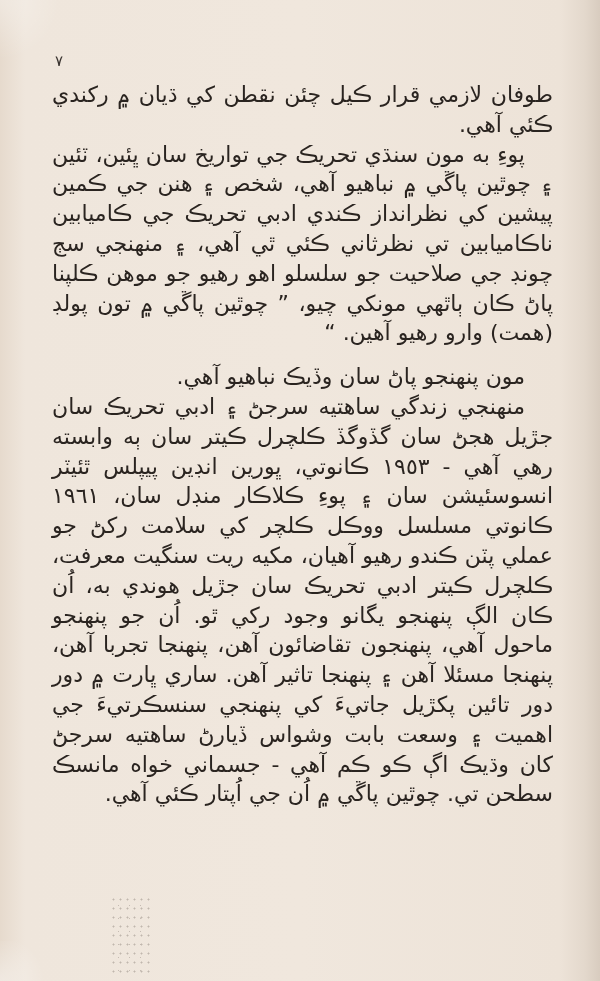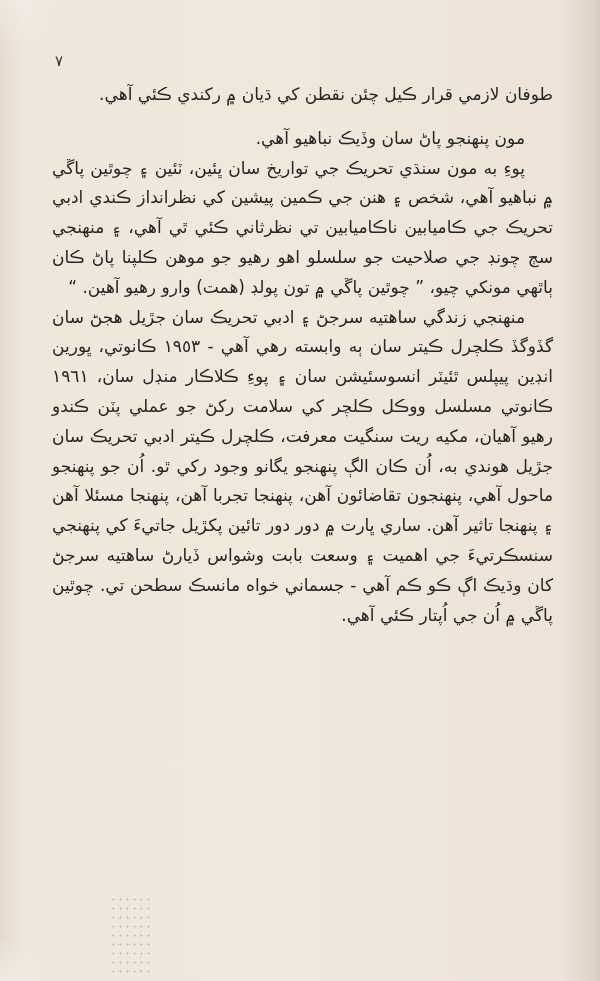--- a/index.html
+++ b/index.html
@@ -45,21 +45,21 @@
     }
     .text-body {
       position: absolute;
       left: 52px;
       right: 47px;
       top: 80px;
       direction: rtl;
       text-align: justify;
       text-align-last: right;
       font-family: "DejaVu Sans", sans-serif;
-      font-size: 17px;
+      font-size: 22px;
       line-height: 29.8px;
       color: #2a2420;
     }
     .para {
       margin: 0;
     }
     .para.indent {
       text-indent: 28px;
     }
     .para.gap-before {
@@ -85,19 +85,19 @@
     }
   </style>
 </head>
 <body>
 
 <div class="page">
   <div class="page-number">٧</div>
 
   <div class="text-body">
     <p class="para">طوفان لازمي قرار ڪيل چئن نقطن کي ڌيان ۾ رکندي ڪئي آهي.</p>
+    <p class="para indent">پوءِ به مون سنڌي تحريڪ جي تواريخ سان ڀئين، ٽئين ۽ چوٿين پاڱي ۾ نباهيو آهي، شخص ۽ هنن جي ڪمين پيشين کي نظرانداز ڪندي ادبي تحريڪ جي ڪاميابين ناڪاميابين تي نظرثاني ڪئي ٿي آهي، ۽ منهنجي سڄ چونڊ جي صلاحيت جو سلسلو اهو رهيو جو موهن ڪلپنا پاڻ ڪان ٻاٿهي مونکي چيو، ” چوٿين پاڱي ۾ تون پولڊ (همت) وارو رهيو آهين. “</p>
     <p class="para gap-before center-line">مون پنهنجو پاڻ سان وڏيڪ نباهيو آهي.</p>
-    <p class="para indent">پوءِ به مون سنڌي تحريڪ جي تواريخ سان ڀئين، ٽئين ۽ چوٿين پاڱي ۾ نباهيو آهي، شخص ۽ هنن جي ڪمين پيشين کي نظرانداز ڪندي ادبي تحريڪ جي ڪاميابين ناڪاميابين تي نظرثاني ڪئي ٿي آهي، ۽ منهنجي سڄ چونڊ جي صلاحيت جو سلسلو اهو رهيو جو موهن ڪلپنا پاڻ ڪان ٻاٿهي مونکي چيو، ” چوٿين پاڱي ۾ تون پولڊ (همت) وارو رهيو آهين. “</p>
     <p class="para indent">منهنجي زندگي ساهتيه سرجڻ ۽ ادبي تحريڪ سان جڙيل هجڻ سان گڏوگڏ ڪلچرل ڪيتر سان ٻه وابسته رهي آهي - ١٩٥٣ ڪانوتي، ڀورين انڊين پيپلس ٿئيٽر انسوسئيشن سان ۽ پوءِ ڪلاڪار منڊل سان، ١٩٦١ ڪانوتي مسلسل ووڪل ڪلچر کي سلامت رکڻ جو عملي پٽن ڪندو رهيو آهيان، مکيه ريت سنگيت معرفت، ڪلچرل ڪيتر ادبي تحريڪ سان جڙيل هوندي به، اُن ڪان الڳ پنهنجو يگانو وجود رکي ٿو. اُن جو پنهنجو ماحول آهي، پنهنجون تقاضائون آهن، پنهنجا تجربا آهن، پنهنجا مسئلا آهن ۽ پنهنجا تاثير آهن. ساري ڀارت ۾ دور دور تائين پکڙيل جاتيءَ کي پنهنجي سنسڪرتيءَ جي اهميت ۽ وسعت بابت وشواس ڏيارڻ ساهتيه سرجڻ کان وڌيڪ اڳ ڪو ڪم آهي - جسماني خواه مانسڪ سطحن تي. چوٿين پاڱي ۾ اُن جي اُپتار ڪئي آهي.</p>
   </div>
 
   <div class="speckles"></div>
 </div>
 
 </body></html>

